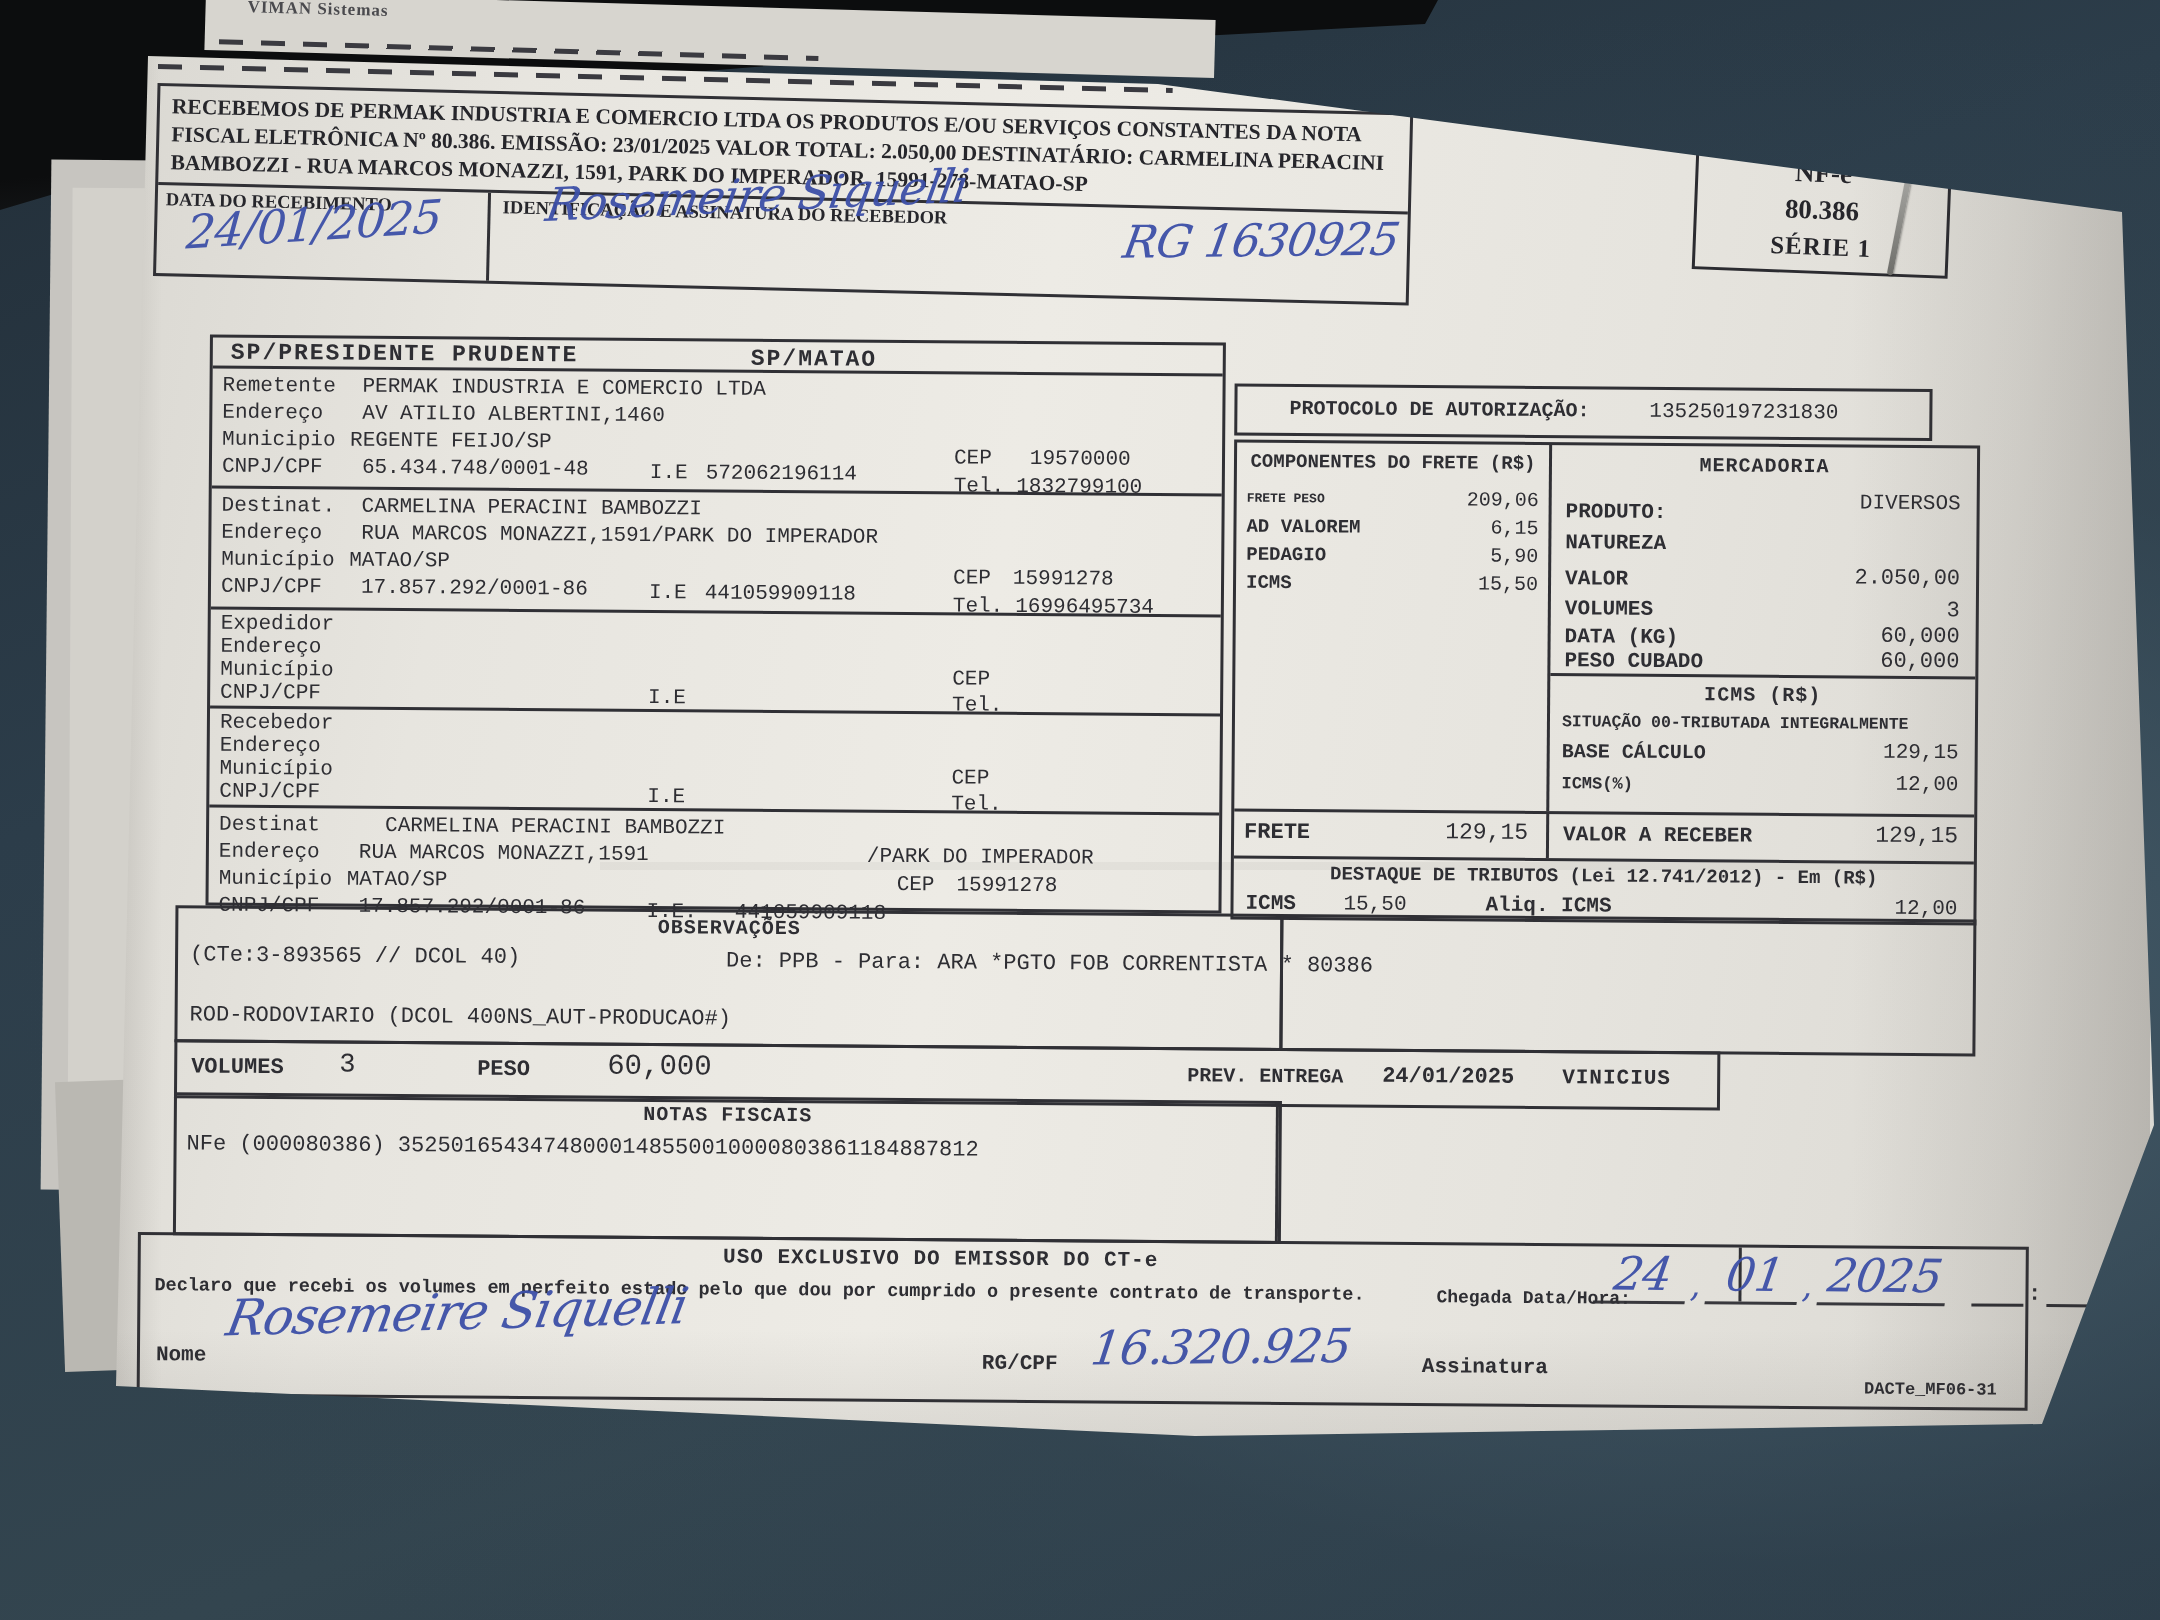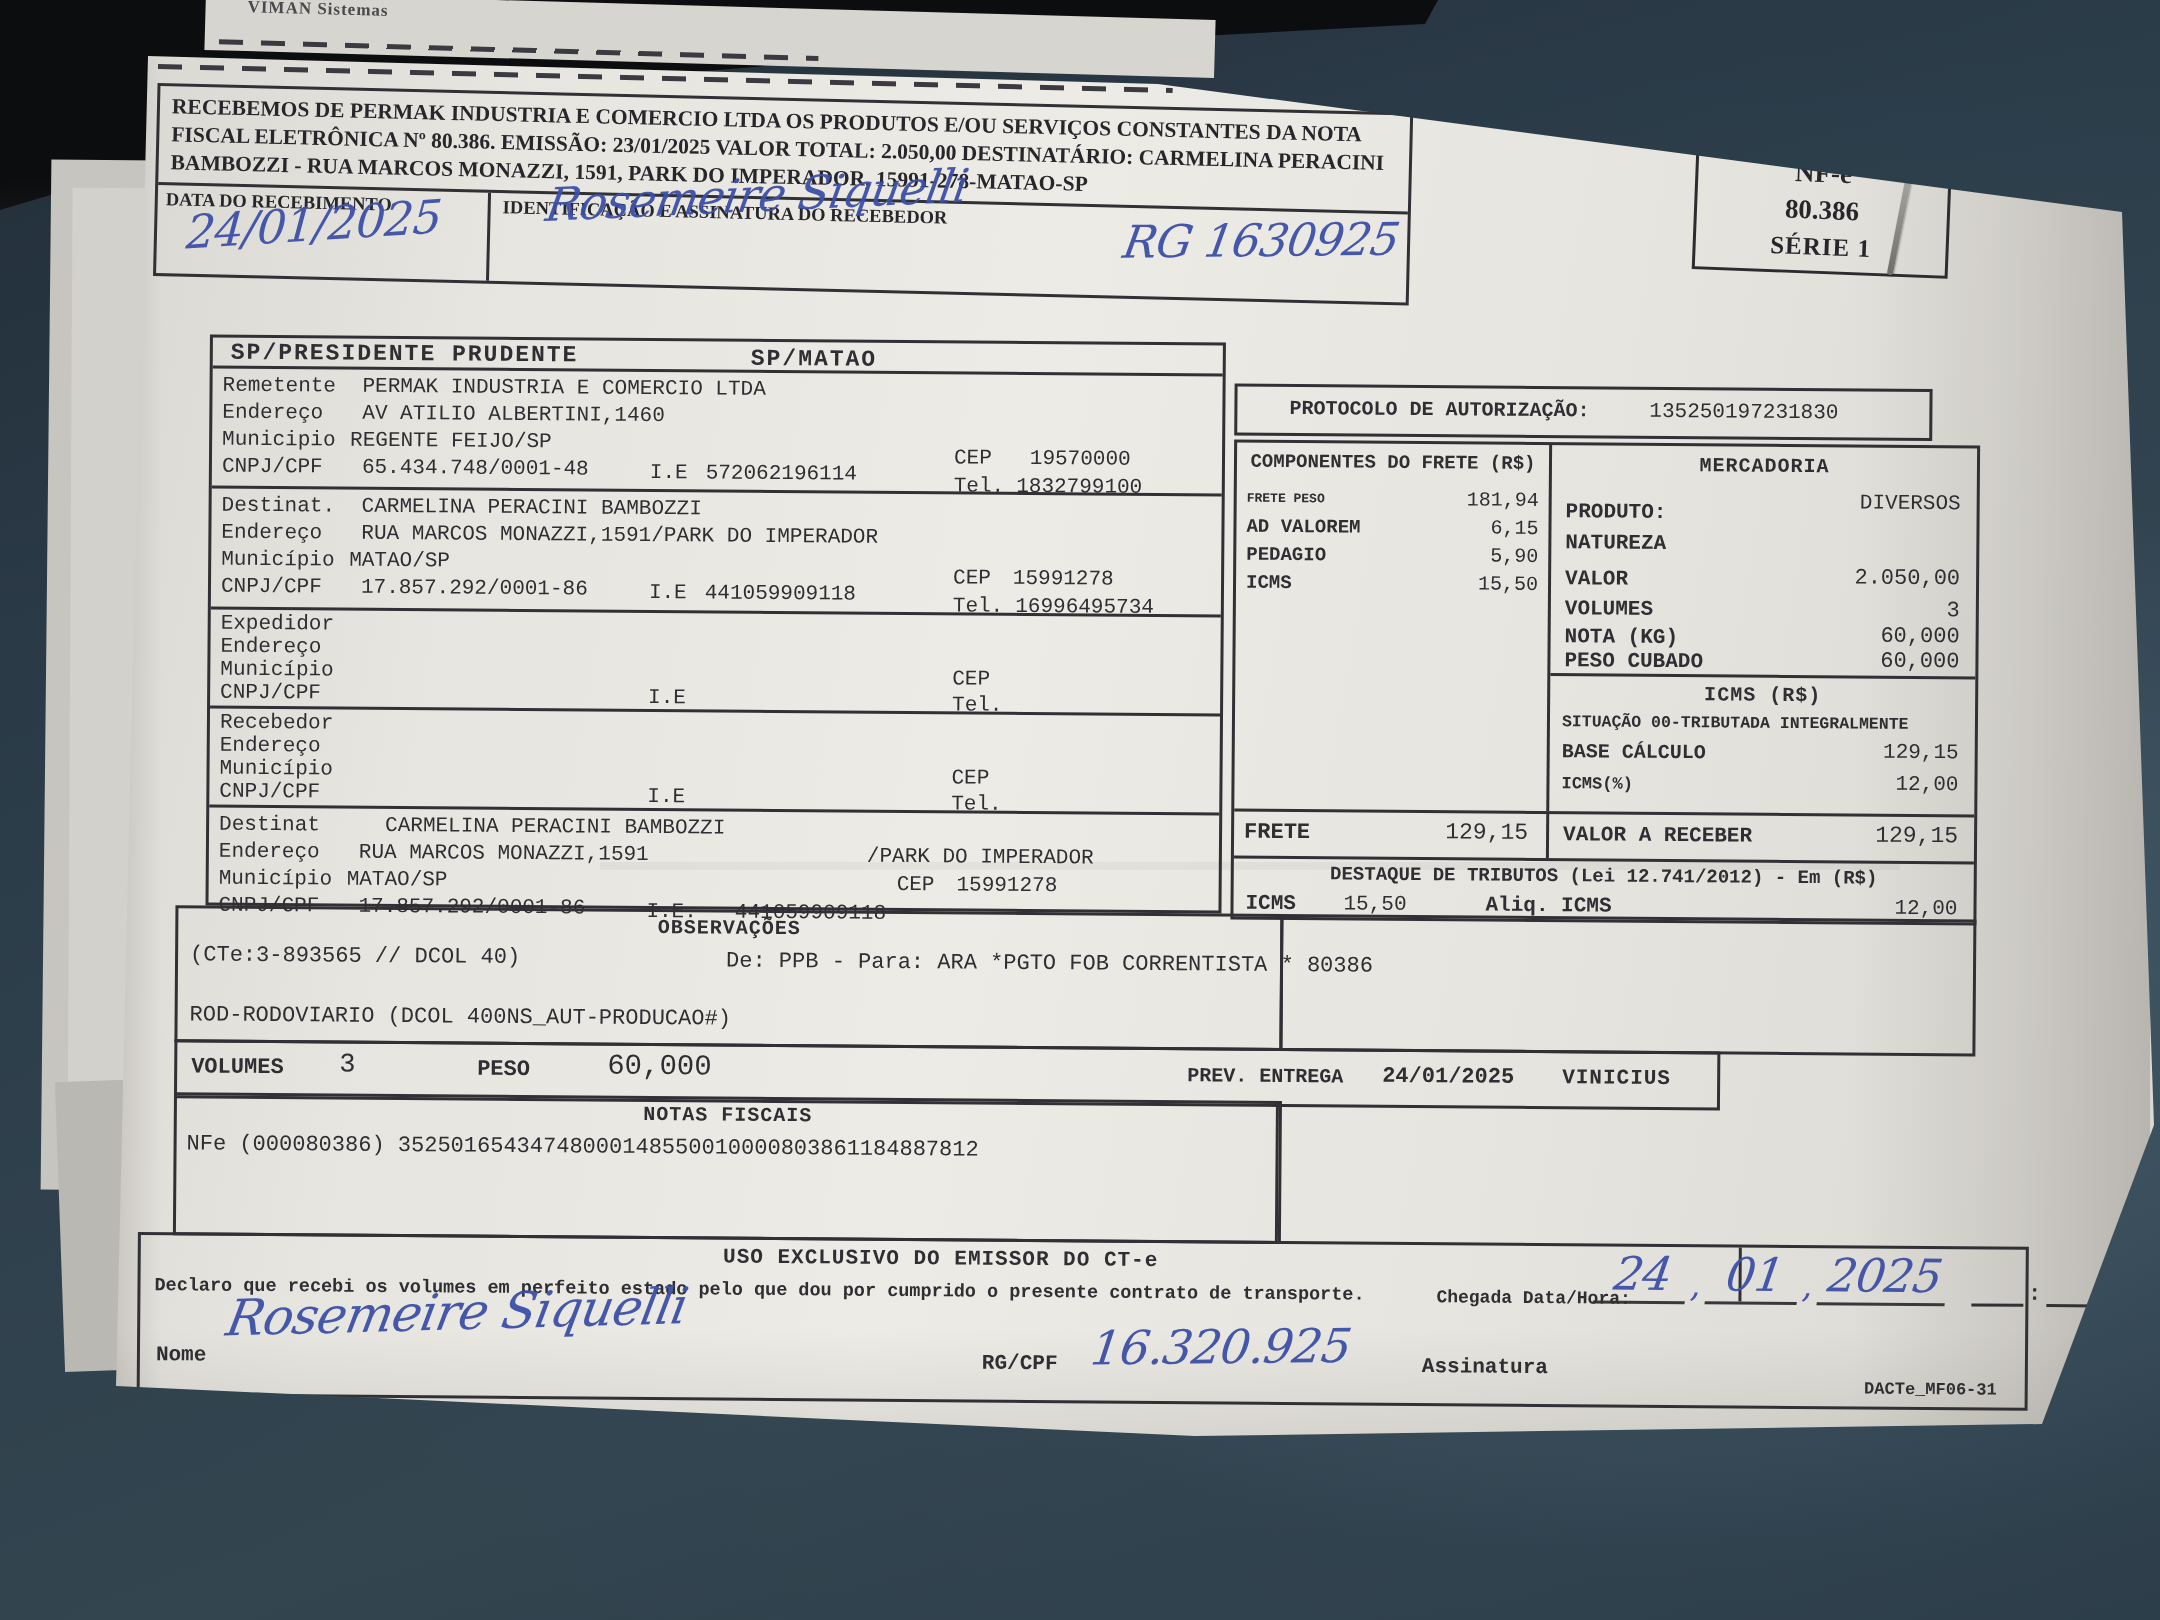--- a/index.html
+++ b/index.html
@@ -143,21 +143,21 @@
       </div>
 
       <div class="box" style="left:1095px;top:101px;width:740px;height:474px;">
 
         <div style="display:flex;height:366px;border-bottom:3px solid #303035;">
           <div style="width:312px;border-right:3px solid #303035;position:relative;">
             <div class="m b" style="text-align:center;margin-top:8px;font-size:19px;">COMPONENTES DO FRETE (R$)</div>
             <div style="margin-top:12px;">
               <div style="display:flex;justify-content:space-between;padding:0 10px;line-height:28px;">
                   <span class="m b" style="font-size:13px;">FRETE PESO</span>
-                  <span class="m" style="font-size:20px;">181,94</span>
+                  <span class="m" style="font-size:20px;">209,06</span>
                 </div>
               <div style="display:flex;justify-content:space-between;padding:0 10px;line-height:28px;">
                   <span class="m b" style="font-size:19px;">AD VALOREM</span>
                   <span class="m" style="font-size:20px;text-align:right;">6,15</span>
                 </div>
               <div style="display:flex;justify-content:space-between;padding:0 10px;line-height:28px;">
                   <span class="m b" style="font-size:19px;">PEDAGIO</span>
                   <span class="m" style="font-size:20px;">5,90</span>
                 </div>
               <div style="display:flex;justify-content:space-between;padding:0 10px;line-height:28px;">
@@ -169,21 +169,21 @@
           <div style="flex:1;display:flex;flex-direction:column;">
             <div style="height:228px;border-bottom:3px solid #303035;position:relative;">
               <div class="m b" style="text-align:center;margin-top:8px;font-size:20px;letter-spacing:1px;">MERCADORIA</div>
               <span class="m b abs" style="left:14px;top:55px;">PRODUTO:</span>
               <span class="m abs" style="right:16px;top:44px;">DIVERSOS</span>
               <span class="m b abs" style="left:14px;top:86px;">NATUREZA</span>
               <span class="m b abs" style="left:14px;top:122px;">VALOR</span>
               <span class="m abs" style="right:16px;top:118px;font-size:22px;">2.050,00</span>
               <span class="m b abs" style="left:14px;top:152px;">VOLUMES</span>
               <span class="m abs" style="right:16px;top:150px;font-size:22px;">3</span>
-              <span class="m b abs" style="left:14px;top:180px;">NOTA (KG)</span>
+              <span class="m b abs" style="left:14px;top:180px;">DATA (KG)</span>
               <span class="m abs" style="right:16px;top:176px;font-size:22px;">60,000</span>
               <span class="m b abs" style="left:14px;top:204px;">PESO CUBADO</span>
               <span class="m abs" style="right:16px;top:201px;font-size:22px;">60,000</span>
             </div>
             <div style="flex:1;position:relative;">
               <div class="m b" style="text-align:center;margin-top:6px;font-size:20px;letter-spacing:1px;">ICMS (R$)</div>
               <span class="m b abs" style="left:12px;top:36px;font-size:16.5px;">SITUAÇÃO 00-TRIBUTADA INTEGRALMENTE</span>
               <span class="m b abs" style="left:12px;top:64px;font-size:20px;">BASE CÁLCULO</span>
               <span class="m abs" style="right:16px;top:62px;font-size:21px;">129,15</span>
               <span class="m b abs" style="left:12px;top:98px;font-size:17px;">ICMS(%)</span>

